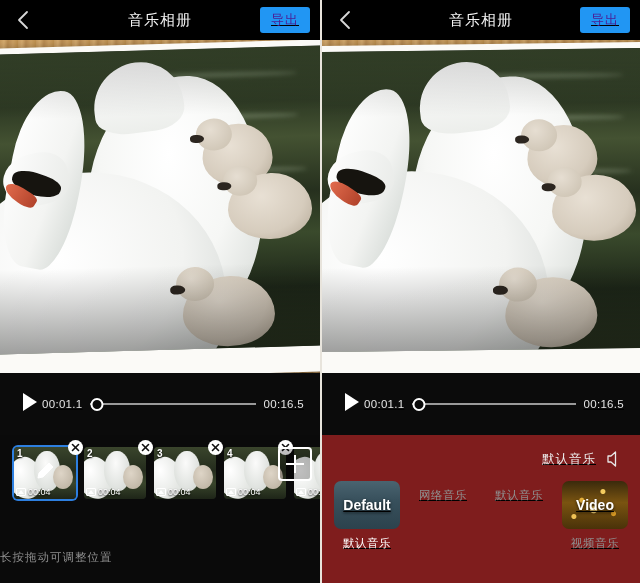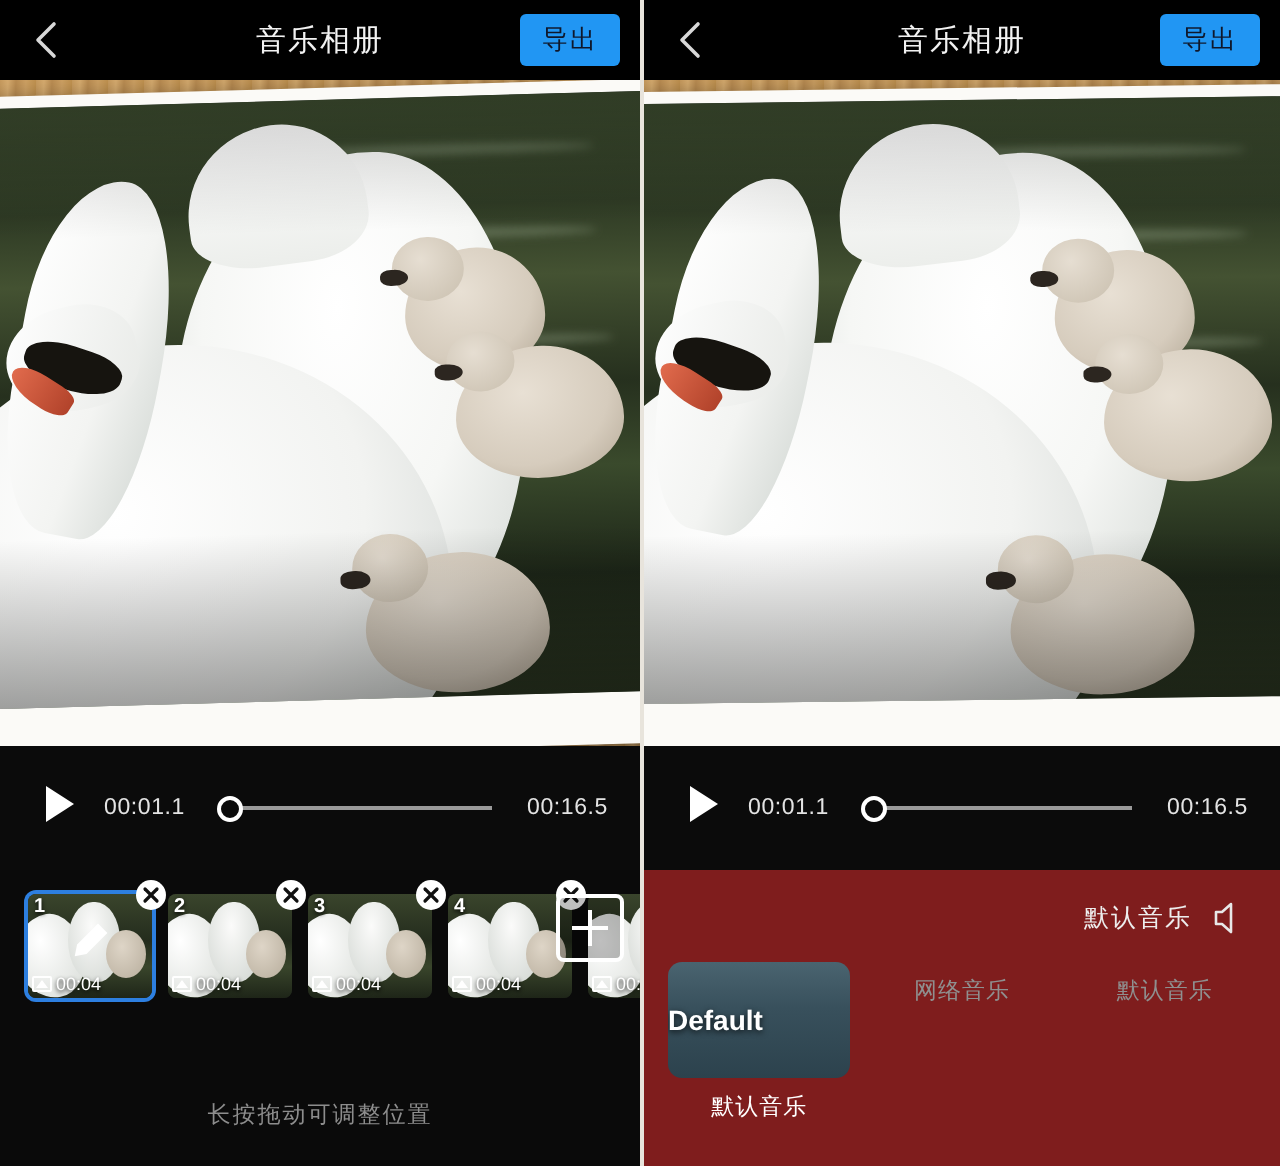--- a/index.html
+++ b/index.html
@@ -2,21 +2,21 @@
 <html><head>
 <meta charset="utf-8">
 <style>
   * { box-sizing: border-box; margin: 0; padding: 0; }
   html, body {
     width: 640px; height: 583px;
     background: #000;
     font-family: "Liberation Sans", "DejaVu Sans", sans-serif;
     overflow: hidden;
   }
-  .screens { display: flex; width: 640px; height: 583px; }
+  .screens { display: flex; width: 640px; height: 583px; text-decoration: underline; }
   .panel {
     position: relative;
     width: 320px; height: 583px;
     background: #0a0a0a;
     overflow: hidden;
   }
   .panel.right { border-left: 2px solid #e8e4dc; }
 
   
   .header {
@@ -38,21 +38,21 @@
     left: 0; right: 0;
     text-align: center;
     color: #f2f2f2;
     font-size: 15px;
     letter-spacing: 1px;
     pointer-events: none;
   }
   .export-btn {
     margin-left: auto;
     background: #2196f3;
-    color: #0f172a;
+    color: #4c1d95;
     font-size: 13px;
     padding: 4px 11px;
     border-radius: 3px;
     letter-spacing: 1px;
     cursor: pointer;
     z-index: 2;
   }
 
   
   .stage {
@@ -181,21 +181,20 @@
     background: linear-gradient(180deg, rgba(0,0,0,0.18) 0%, rgba(0,0,0,0) 22%, rgba(0,0,0,0) 72%, rgba(0,0,0,0.35) 100%);
   }
 
   
   .playbar {
     height: 62px;
     background: #0b0b0b;
     display: flex;
     align-items: center;
     padding: 2px 16px;
-    gap: 10px;
   }
   .play-btn { width: 26px; height: 26px; display:flex; align-items:center; justify-content:center; cursor:pointer; }
   .time {
     color: #e3e3e3;
     font-size: 11.5px;
     letter-spacing: 0.3px;
     min-width: 44px;
   }
   .slider {
     flex: 1;
@@ -352,21 +351,20 @@
     content: "";
     position: absolute;
     background: #fff;
   }
   .add-btn::before { width: 18px; height: 2px; }
   .add-btn::after { width: 2px; height: 18px; }
   .hint {
     position: absolute;
     left: 0; right: 0;
     bottom: 18px;
-    text-align: center;
     color: #8d8d8d;
     font-size: 11.5px;
     letter-spacing: 1px;
   }
 
   
   .music-area {
     position: relative;
     height: 148px;
     background: #7f1d1d;
@@ -392,27 +390,27 @@
   }
   .music-card {
     flex: 1;
     display: flex;
     flex-direction: column;
     align-items: center;
     cursor: pointer;
   }
   .card-thumb {
     width: 100%;
-    height: 58px;
+    height: 48px;
     border-radius: 7px;
     position: relative;
     overflow: hidden;
     display: flex;
     align-items: center;
-    justify-content: flex-start;
+    justify-content: center;
   }
   .card-en {
     color: #fff;
     font-size: 14px;
     font-weight: 600;
     text-shadow: 0 1px 3px rgba(0,0,0,0.75);
     z-index: 2;
   }
   .card-label {
     margin-top: 7px;
@@ -710,17 +708,23 @@
         </div>
 
         <div class="music-card">
           <div class="card-label">网络音乐</div>
         </div>
 
         <div class="music-card">
           <div class="card-label">默认音乐</div>
         </div>
 
+        <div class="music-card">
+          <div class="card-thumb bg-video">
+            <span class="card-en">Video</span>
+          </div>
+          <div class="card-label">视频音乐</div>
+        </div>
       </div>
     </div>
   </div>
 
 </div>
 
 </body></html>

